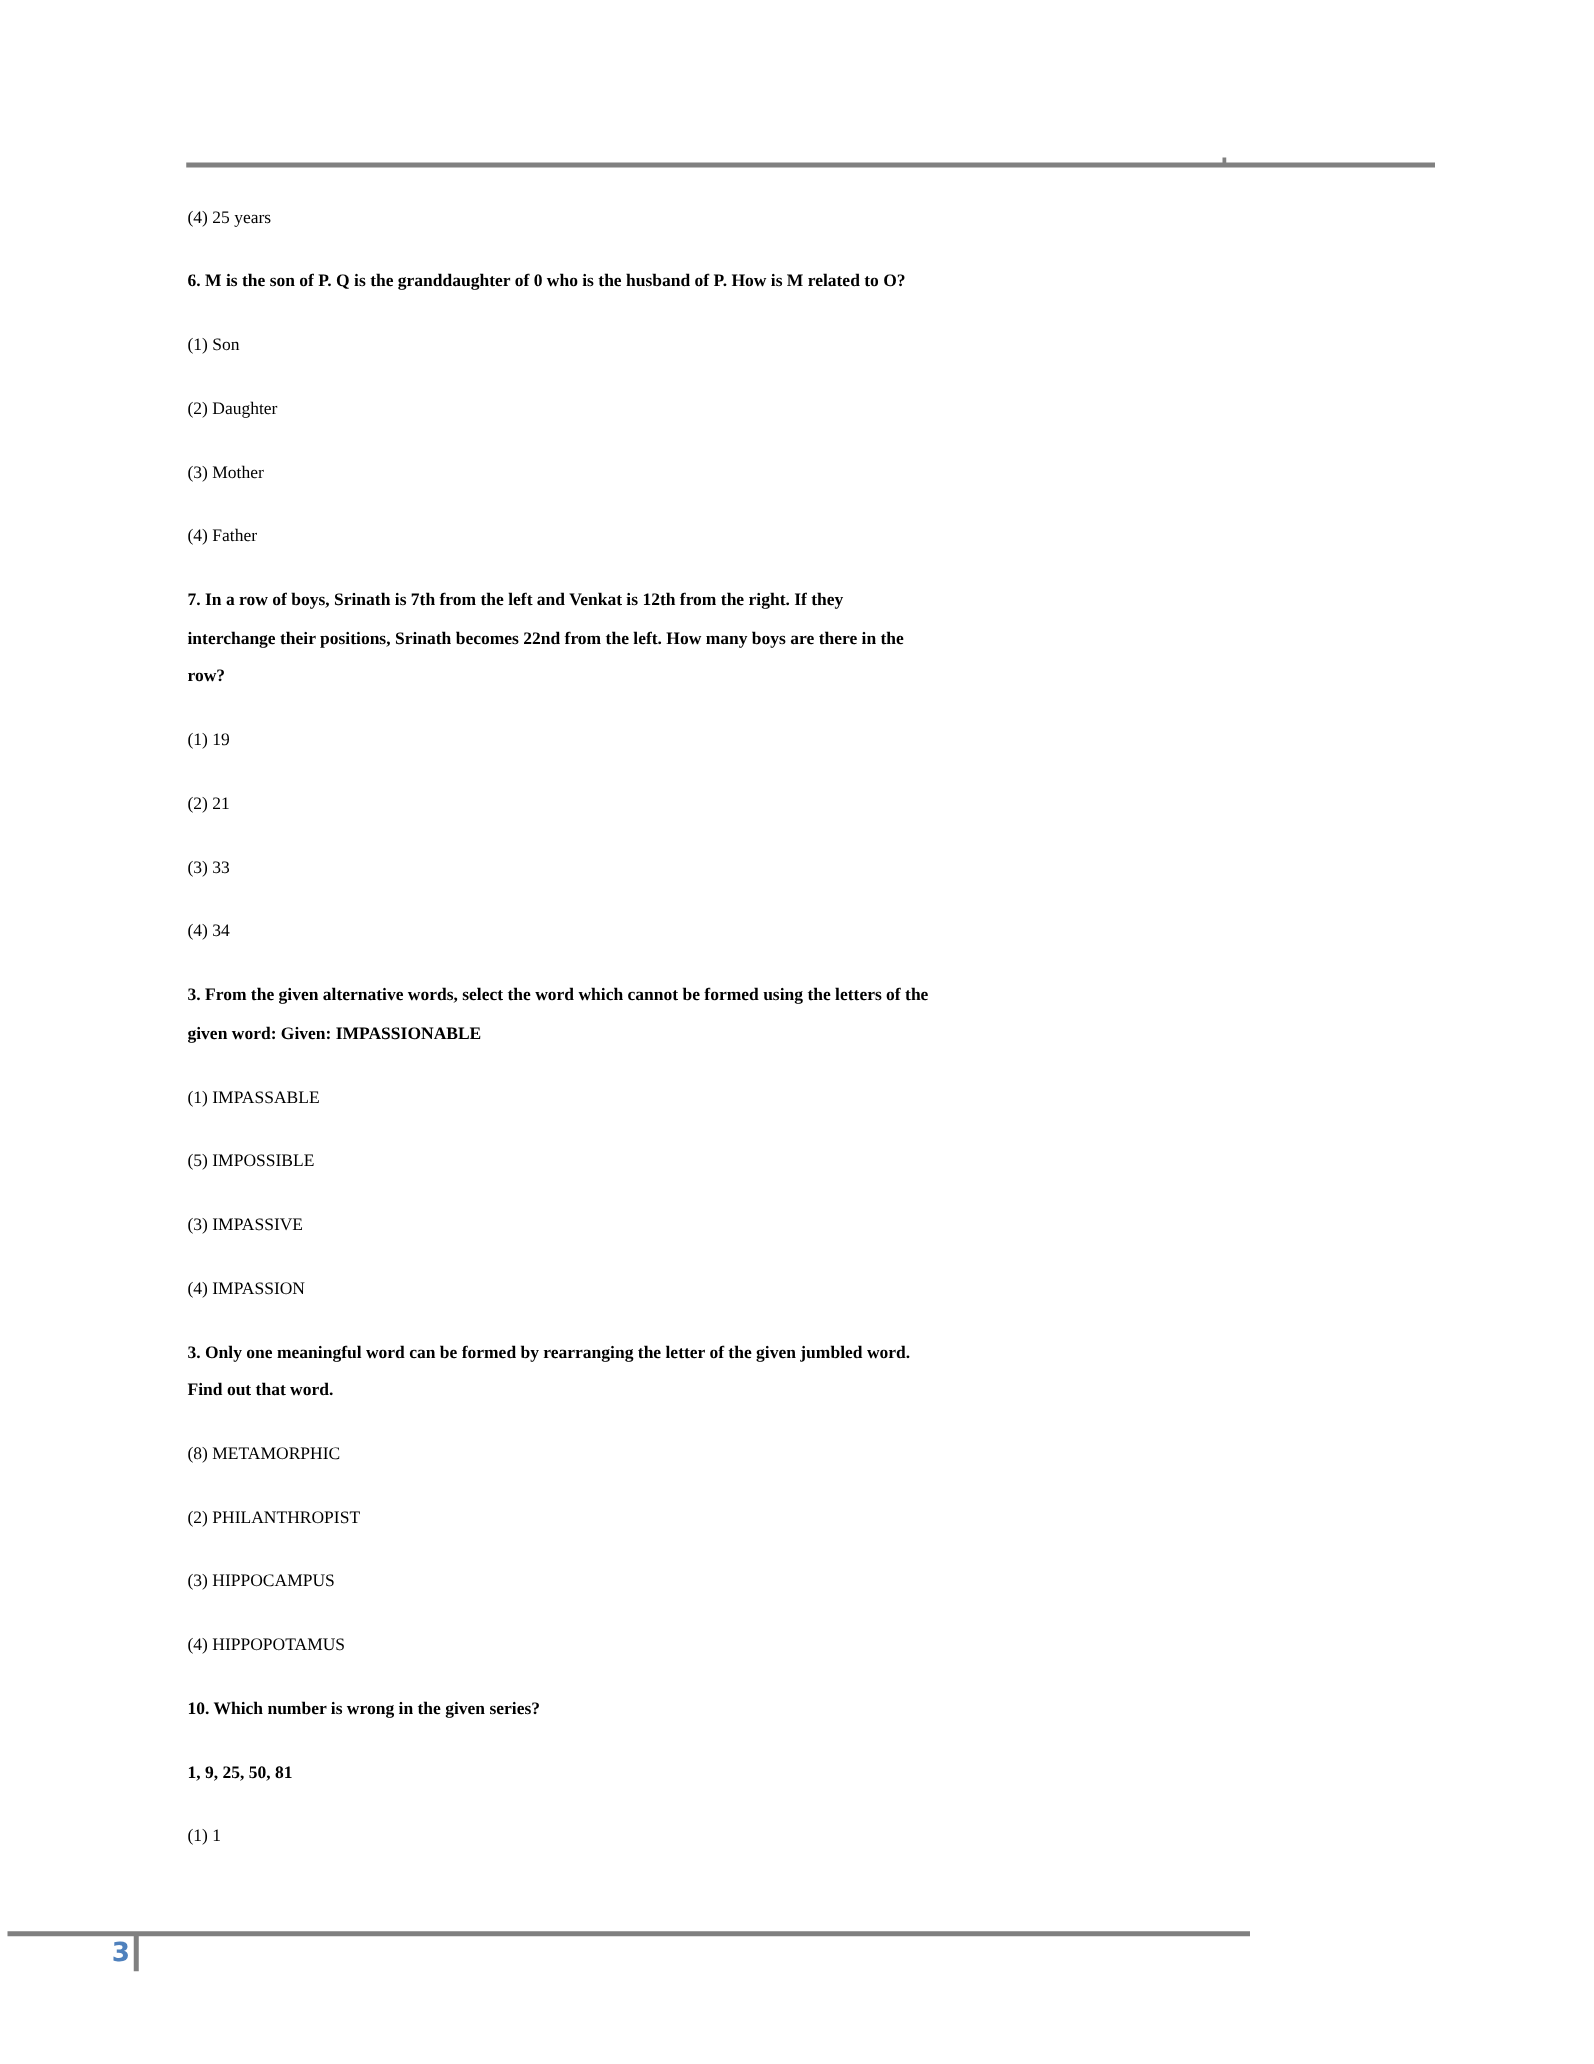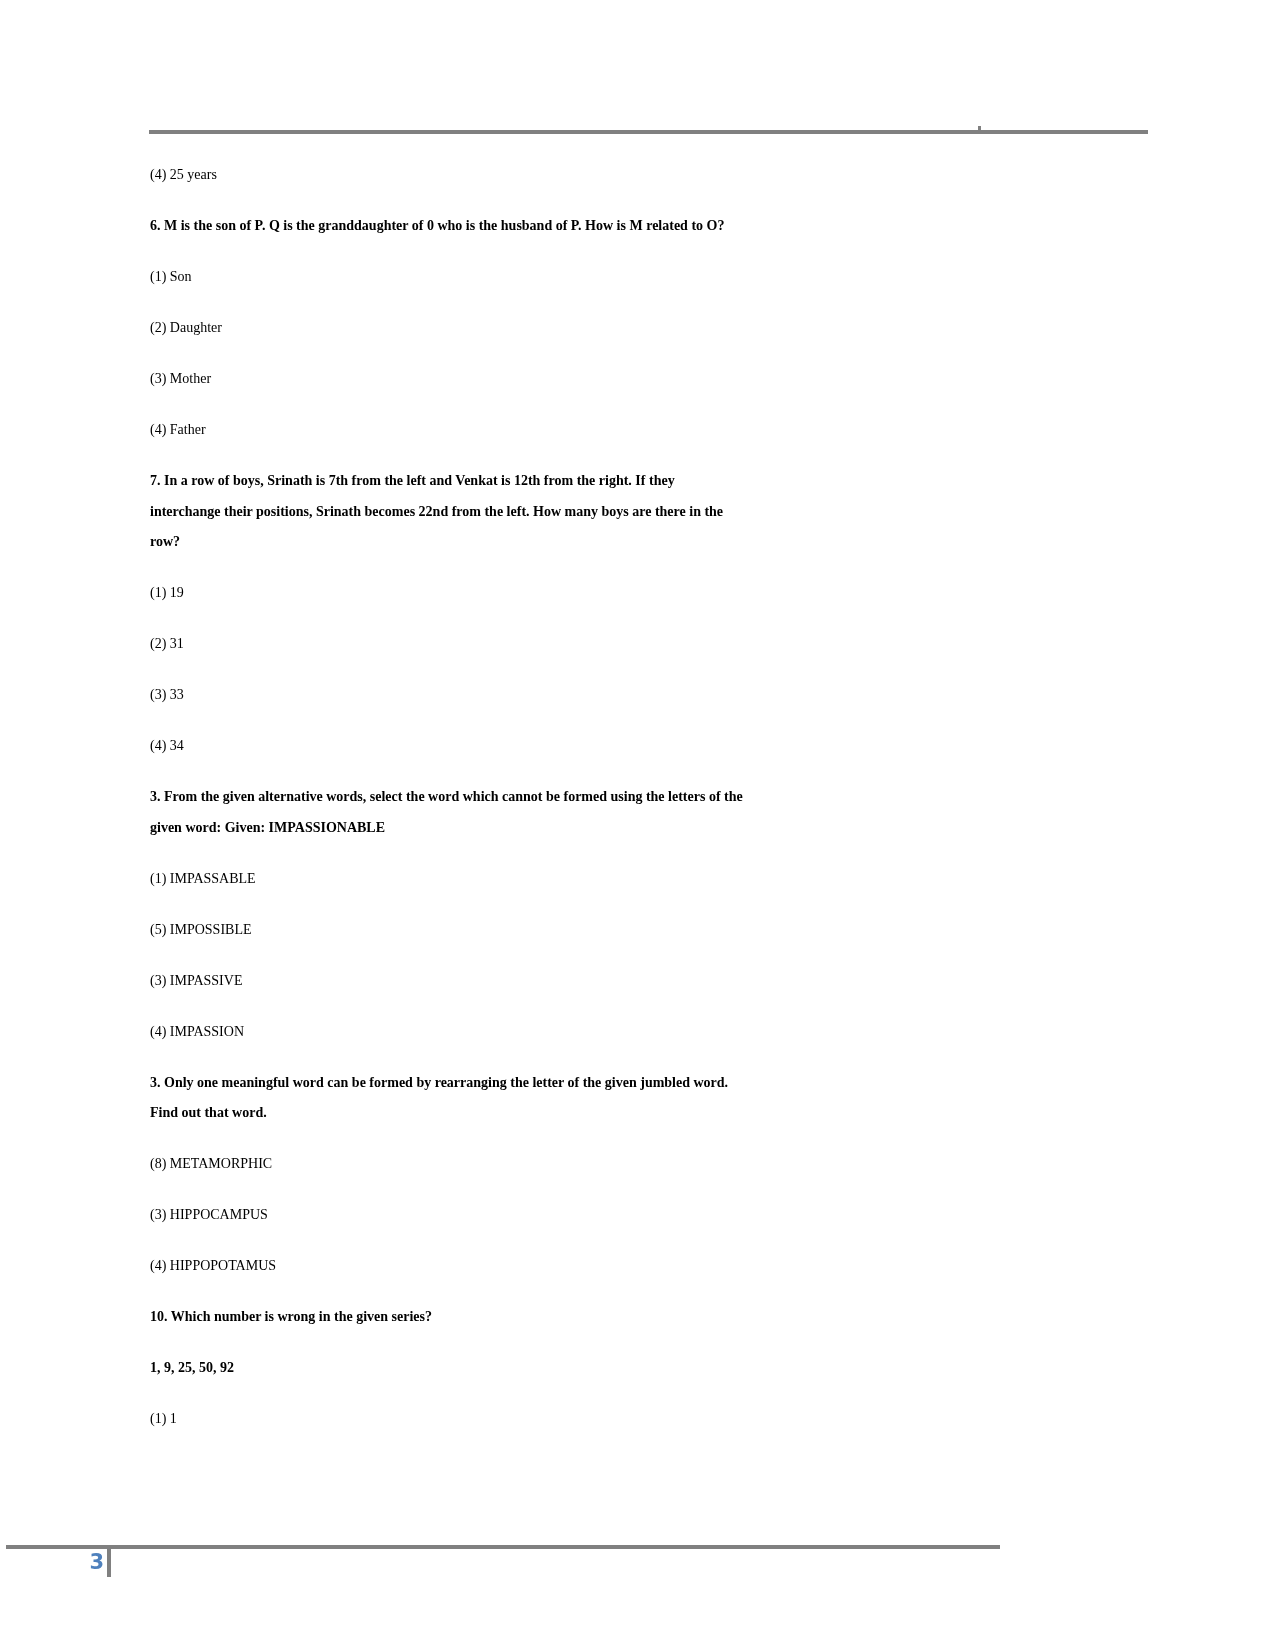--- a/index.html
+++ b/index.html
@@ -108,21 +108,21 @@
 
   <p class="para bold">
     <span class="line">7. In a row of boys, Srinath is 7th from the left and Venkat is 12th from the right. If they</span>
     <span class="line">interchange their positions, Srinath becomes 22nd from the left. How many boys are there in the</span>
     <span class="line">row?</span>
   </p>
   <p class="para">
     <span class="line">(1) 19</span>
   </p>
   <p class="para">
-    <span class="line">(2) 31</span>
+    <span class="line">(2) 21</span>
   </p>
   <p class="para">
     <span class="line">(3) 33</span>
   </p>
   <p class="para">
     <span class="line">(4) 34</span>
   </p>
 
   <p class="para bold">
     <span class="line">3. From the given alternative words, select the word which cannot be formed using the letters of the</span>
@@ -142,31 +142,34 @@
   </p>
 
   <p class="para bold">
     <span class="line">3. Only one meaningful word can be formed by rearranging the letter of the given jumbled word.</span>
     <span class="line">Find out that word.</span>
   </p>
   <p class="para">
     <span class="line">(8) METAMORPHIC</span>
   </p>
   <p class="para">
+    <span class="line">(2) PHILANTHROPIST</span>
+  </p>
+  <p class="para">
     <span class="line">(3) HIPPOCAMPUS</span>
   </p>
   <p class="para">
     <span class="line">(4) HIPPOPOTAMUS</span>
   </p>
 
   <p class="para bold">
     <span class="line">10. Which number is wrong in the given series?</span>
   </p>
   <p class="para bold">
-    <span class="line">1, 9, 25, 50, 92</span>
+    <span class="line">1, 9, 25, 50, 81</span>
   </p>
   <p class="para">
     <span class="line">(1) 1</span>
   </p>
 </div>
 
 <div class="footer-rule"></div>
 <div class="footer-bar"></div>
 <div class="page-number">3</div>
 

